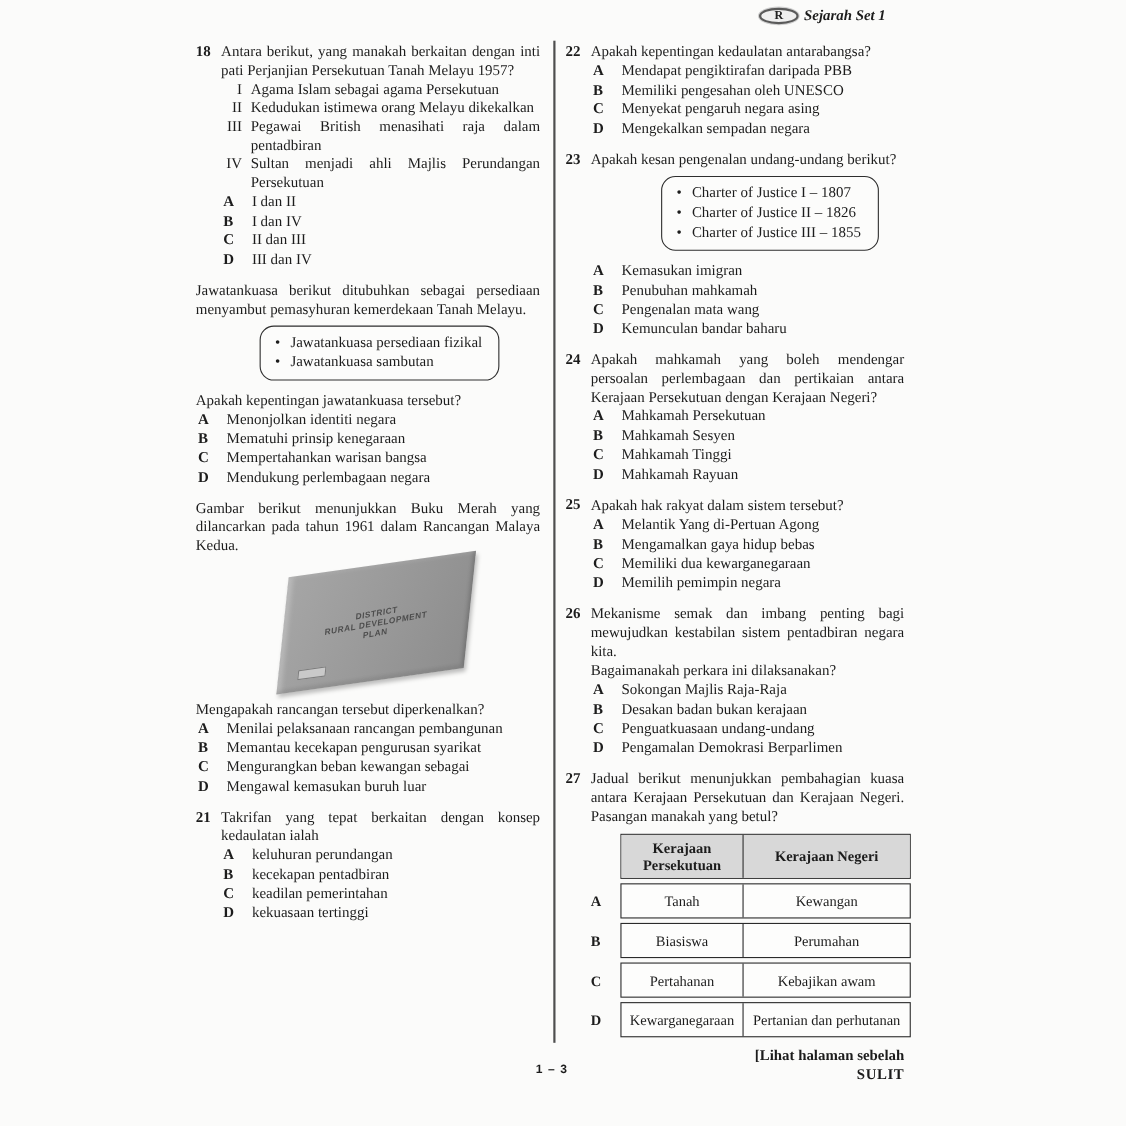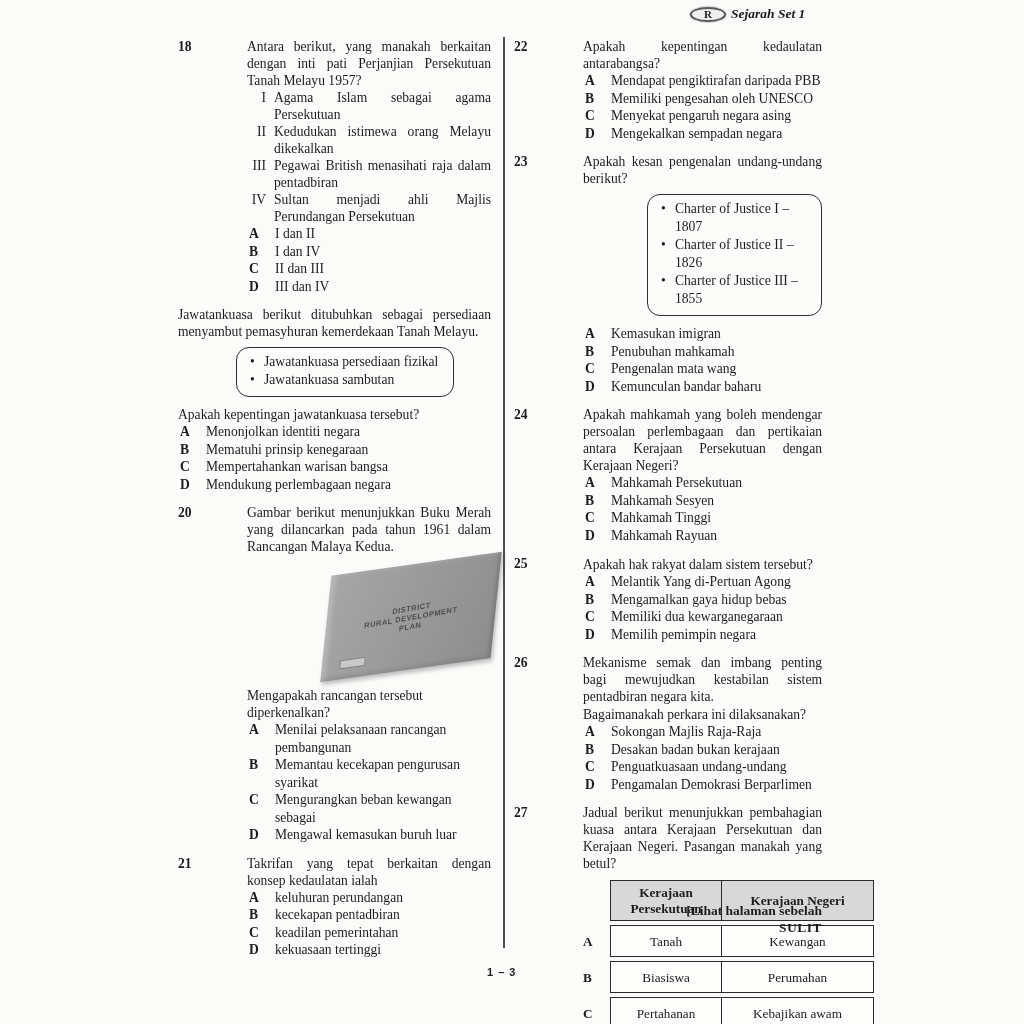--- a/index.html
+++ b/index.html
@@ -36,21 +36,21 @@
   .hdr-title { font-weight:bold; font-style:italic; font-size:13.5px; white-space:nowrap; }
   
   .vdivider {
     position:absolute; left:503px; top:37px; width:2px; height:911px;
     background:#4e4e4e;
   }
   
   .col { position:absolute; top:38px; font-size:13.6px; line-height:17px; }
   .col-left  { left:178px; width:313px; }
   .col-right { left:514px; width:308px; }
-  .q { display:flex; margin-bottom:11px;gap:46px; }
+  .q { display:flex; margin-bottom:11px; }
   .qnum { font-weight:bold; width:23px; flex-shrink:0; }
   .qbody { flex:1; min-width:0; }
   .stem { text-align:justify; }
   .lead { margin-top:1px; }
   .ritem { display:flex; }
   .rnum { width:27px; text-align:right; padding-right:8px; flex-shrink:0; }
   .rtext { flex:1; text-align:justify; }
   .opt { display:flex; line-height:17.5px; padding-left:2px; }
   .optletter { font-weight:bold; width:15px; margin-right:11px; flex-shrink:0; }
   .opttext { flex:1; }
@@ -94,21 +94,21 @@
   .tbox { display:flex; border:1.6px solid #2b2b2b; background:#fdfdfc; }
   .tcell {
     width:110px; padding:4px 5px; text-align:center;
     display:flex; align-items:center; justify-content:center;
   }
   .tcell.c2 { width:152px; border-left:1.6px solid #2b2b2b; }
   .thead .tcell { background:var(--table-header-bg); font-weight:bold; line-height:15.5px; padding:4px 4px; }
   .trow.data .tcell { min-height:30px; }
   
   .footer-right {
-    position:absolute; right:202px; top:902px; text-align:right;
+    position:absolute; right:202px; top:951px; text-align:right;
     font-size:13.5px; font-weight:bold; line-height:17px;
   }
   .footer-sulit { letter-spacing:0.5px; }
   .footer-page {
     position:absolute; left:487px; top:966px;
     font-size:11px; font-weight:bold; letter-spacing:1px;
     font-family:"Liberation Sans","DejaVu Sans",sans-serif;
     text-align:right;
   }
 </style>
@@ -192,21 +192,20 @@
           <span class="opttext">Mempertahankan warisan bangsa</span>
         </div>
         <div class="opt">
           <span class="optletter">D</span>
           <span class="opttext">Mendukung perlembagaan negara</span>
         </div>
       </div>
     </div>
 
     <div class="q">
-      <div class="qnum">20</div>
       <div class="qbody">
         <div class="stem">Gambar berikut menunjukkan Buku Merah yang dilancarkan pada tahun 1961 dalam Rancangan Malaya Kedua.</div>
         <div class="book-wrap">
           <div class="book">
             <div class="book-title">
               <div>DISTRICT</div>
               <div>RURAL DEVELOPMENT</div>
               <div>PLAN</div>
             </div>
             <div class="book-sticker"></div>

